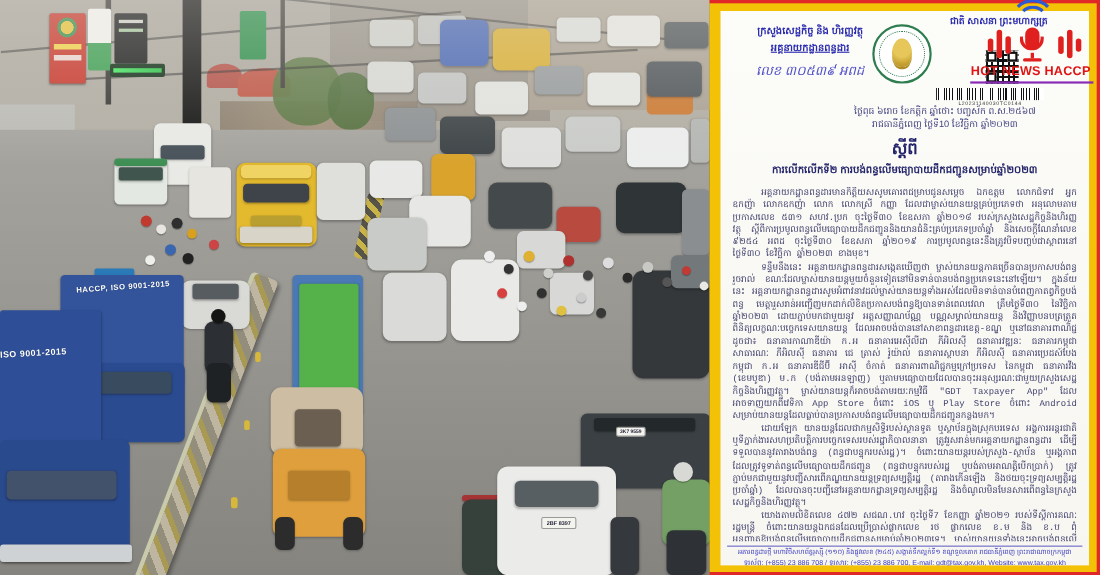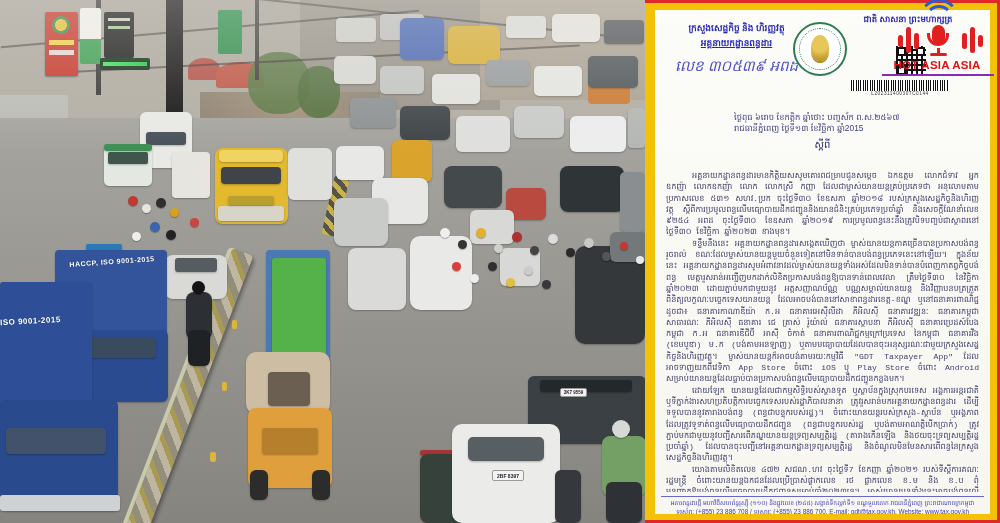--- a/index.html
+++ b/index.html
@@ -28,21 +28,21 @@
   #panel { position:absolute; left:645px; top:0; width:355px; height:523px;
            background:#f3c105; border-top:3px solid #e02828; border-right:3px solid #e02828;
            border-bottom:3px solid #e02828; }
   #paper { position:absolute; left:10px; top:7px; width:335px; height:504px;
            background:linear-gradient(180deg,#fcfcf8,#f7f6f1); overflow:hidden;
            color:#40406d; }
   .khm { line-height:1.35; }
   #ministry { position:absolute; left:4px; top:12px; width:155px; text-align:center; color:#2b2bb0; }
   #ministry .l1 { font-size:9px; font-weight:bold; }
   #ministry .l2 { font-size:9px; font-weight:bold; text-decoration:underline; margin-top:3px; }
-  #ministry .l3 { font-size:15px; font-style:italic; color:#5050c8; margin-top:7px; }
+  #ministry .l3 { font-size:12px; font-style:italic; color:#5050c8; margin-top:7px; }
   #kingdom { position:absolute; right:2px; top:1px; width:160px; text-align:center; color:#2b2bb0; }
   #kingdom .l1 { font-size:10px; font-weight:bold; }
   #kingdom .l2 { font-size:8.5px; font-weight:bold; margin-top:3px; }
 
   #seal { position:absolute; left:138px; top:12px; width:54px; height:54px; border-radius:50%;
           border:2px solid #2e7d4f; background:#fff; }
   #seal .ring { position:absolute; left:4px; top:4px; right:4px; bottom:4px; border-radius:50%;
                 border:1px dotted #2e7d4f; }
   #seal .emblem { position:absolute; left:16px; top:11px; width:18px; height:26px;
                   background:radial-gradient(circle at 50% 35%, #e7c75a 0 40%, #c9a433 70%, #b08a24 100%);
@@ -52,26 +52,26 @@
         background-image:
           repeating-linear-gradient(0deg,#111 0 2px,transparent 2px 5px),
           repeating-linear-gradient(90deg,#111 0 2px,#fff 2px 5px); }
   #qr .eye { position:absolute; width:9px; height:9px; border:2px solid #111; background:#fff; }
 
   #barcode { position:absolute; left:196px; top:70px; width:98px; height:16px; text-align:center; }
   #barcode .bars { width:98px; height:11px; background:
       repeating-linear-gradient(90deg,#111 0 1px,#fff 1px 2px,#111 2px 2.6px,#fff 2.6px 5px,#111 5px 5.6px,#fff 5.6px 7px); }
   #barcode .num { font-size:4.6px; letter-spacing:.6px; color:#333; }
 
-  #dates { position:absolute; right:6px; top:86px; width:250px; text-align:left; color:#3f3f80;margin-top:16px; }
+  #dates { position:absolute; right:6px; top:86px; width:250px; text-align:center; color:#3f3f80; }
   #dates div { font-size:8.4px; }
 
   #doc-title { position:absolute; left:0; top:114px; width:100%; text-align:center; color:#23246b; }
   #doc-title .t1 { font-size:11px; font-weight:bold; }
-  #doc-title .t2 { font-size:10px; font-weight:normal; margin-top:14px; }
+  #doc-title .t2 { font-size:15px; font-weight:bold; margin-top:2px; }
   #doc-title .t3 { font-size:9.2px; font-weight:bold; margin-top:2px; }
 
   #body-text { position:absolute; left:11px; top:160px; width:313px; height:322px; overflow:hidden; }
   #body-text p { font-size:8.1px; line-height:11.3px; text-align:justify; text-indent:26px;
                  color:#41416e; margin:0;font-family:Liberation Mono, monospace; }
 
   #rule { position:absolute; left:6px; top:486px; width:323px; border-top:1px solid #6868c8; }
   #doc-footer { position:absolute; left:0; top:489px; width:335px; text-align:center; color:#3a3ac0; }
   #doc-footer .f1 { font-size:6px; }
   #doc-footer .f2 { font-size:6.4px; margin-top:1px; }
@@ -272,25 +272,26 @@
         <div class="eye" style="left:1px;bottom:1px;"></div>
       </div>
 
       <div id="barcode">
         <div class="bars"></div>
         <div class="num">L20231140030TC0144</div>
       </div>
 
       <div id="dates">
         <div class="khm">ថ្ងៃពុធ ៦រោច ខែកត្តិក ឆ្នាំថោះ បញ្ចស័ក ព.ស.២៥៦៧</div>
-        <div class="khm">រាជធានីភ្នំពេញ ថ្ងៃទី១៣ ខែវិច្ឆិកា ឆ្នាំ2015</div>
+        <div class="khm">រាជធានីភ្នំពេញ ថ្ងៃទី10 ខែវិច្ឆិកា ឆ្នាំ២០២៣</div>
       </div>
 
       <div id="doc-title">
         <div class="t2 khm">ស្តីពី</div>
+        <div class="t3 khm">ការលើកលើកទី២ ការបង់ពន្ធលើមធ្យោបាយដឹកជញ្ជូនសម្រាប់ឆ្នាំ២០២៣</div>
       </div>
 
       <div id="body-text">
         <p class="khm">អគ្គនាយកដ្ឋានពន្ធដារមានកិត្តិយសសូមគោរពជម្រាបជូនសម្តេច ឯកឧត្តម លោកជំទាវ អ្នកឧកញ៉ា លោកឧកញ៉ា លោក លោកស្រី កញ្ញា ដែលជាម្ចាស់យានយន្តគ្រប់ប្រភេទថា អនុលោមតាមប្រកាសលេខ ៥៣១ សហវ.ប្រក ចុះថ្ងៃទី៣០ ខែឧសភា ឆ្នាំ២០១៨ របស់ក្រសួងសេដ្ឋកិច្ចនិងហិរញ្ញវត្ថុ ស្តីពីការប្រមូលពន្ធលើមធ្យោបាយដឹកជញ្ជូននិងយានជំនិះគ្រប់ប្រភេទប្រចាំឆ្នាំ និងសេចក្តីណែនាំលេខ ៩២៥៤ អពដ ចុះថ្ងៃទី៣០ ខែឧសភា ឆ្នាំ២០១៩ ការប្រមូលពន្ធនេះនឹងត្រូវបិទបញ្ចប់ជាស្ថាពរនៅថ្ងៃទី៣០ ខែវិច្ឆិកា ឆ្នាំ២០២៣ ខាងមុខ។</p>
         <p class="khm">ទន្ទឹមនឹងនេះ អគ្គនាយកដ្ឋានពន្ធដារសង្កេតឃើញថា ម្ចាស់យានយន្តភាគច្រើនបានប្រកាសបង់ពន្ធរួចរាល់ ខណៈដែលម្ចាស់យានយន្តមួយចំនួនទៀតនៅមិនទាន់បានបង់ពន្ធប្រភេទនេះនៅឡើយ។ ក្នុងន័យនេះ អគ្គនាយកដ្ឋានពន្ធដារសូមអំពាវនាវដល់ម្ចាស់យានយន្តទាំងអស់ដែលមិនទាន់បានបំពេញកាតព្វកិច្ចបង់ពន្ធ មេត្តារួសរាន់អញ្ជើញមកដាក់លិខិតប្រកាសបង់ពន្ធឱ្យបានទាន់ពេលវេលា ត្រឹមថ្ងៃទី៣០ នៃវិច្ឆិកា ឆ្នាំ២០២៣ ដោយភ្ជាប់មកជាមួយនូវ អត្តសញ្ញាណប័ណ្ណ បណ្ណសម្គាល់យានយន្ត និងវិញ្ញាបនបត្រត្រួតពិនិត្យលក្ខណៈបច្ចេកទេសយានយន្ត ដែលអាចបង់បាននៅសាខាពន្ធដារខេត្ត-ខណ្ឌ ឬនៅធនាគារពាណិជ្ជដូចជា៖ ធនាគារកាណាឌីយ៉ា ក.អ ធនាគារអេស៊ីលីដា ភីអិលស៊ី ធនាគារវឌ្ឍនៈ ធនាគារកម្ពុជាសាធារណៈ ភីអិលស៊ី ធនាគារ ជេ ត្រាស់ រ៉ូយ៉ាល់ ធនាគារស្ថាបនា ភីអិលស៊ី ធនាគារប្រេដស៍បែងកម្ពុជា ក.អ ធនាគារឌីជីប៊ី អាស៊ី ចំកាត់ ធនាគារពាណិជ្ជកម្មក្រៅប្រទេស នៃកម្ពុជា ធនាគារវីង (ខេមបូឌា) ម.ក (បង់តាមអនឡាញ) ឬតាមមធ្យោបាយដែលបានចុះអនុស្សរណៈជាមួយក្រសួងសេដ្ឋកិច្ចនិងហិរញ្ញវត្ថុ។ ម្ចាស់យានយន្តក៏អាចបង់តាមរយៈកម្មវិធី "GDT Taxpayer App" ដែលអាចទាញយកពីវេទិកា App Store ចំពោះ iOS ឬ Play Store ចំពោះ Android សម្រាប់យានយន្តដែលធ្លាប់បានប្រកាសបង់ពន្ធលើមធ្យោបាយដឹកជញ្ជូនកន្លងមក។</p>
         <p class="khm">ដោយឡែក យានយន្តដែលជាកម្មសិទ្ធិរបស់ស្ថានទូត ឬស្ថាប័នក្នុងស្រុកបរទេស អង្គការអន្តរជាតិ ឬទីភ្នាក់ងារសហប្រតិបត្តិការបច្ចេកទេសរបស់រដ្ឋាភិបាលនានា ត្រូវរួសរាន់មកអគ្គនាយកដ្ឋានពន្ធដារ ដើម្បីទទួលបាននូវតារាងបង់ពន្ធ (ពន្ធជាបន្ទុករបស់រដ្ឋ)។ ចំពោះយានយន្តរបស់ក្រសួង-ស្ថាប័ន ឬអង្គភាពដែលត្រូវទូទាត់ពន្ធលើមធ្យោបាយដឹកជញ្ជូន (ពន្ធជាបន្ទុករបស់រដ្ឋ ឬបង់តាមអាណត្តិបើកប្រាក់) ត្រូវភ្ជាប់មកជាមួយនូវបញ្ជីសារពើភណ្ឌយានយន្តទ្រព្យសម្បត្តិរដ្ឋ (តារាងកើនឡើង និងថយចុះទ្រព្យសម្បត្តិរដ្ឋប្រចាំឆ្នាំ) ដែលបានចុះបញ្ជីនៅអគ្គនាយកដ្ឋានទ្រព្យសម្បត្តិរដ្ឋ និងចំណូលមិនមែនសារពើពន្ធនៃក្រសួងសេដ្ឋកិច្ចនិងហិរញ្ញវត្ថុ។</p>
         <p class="khm">យោងតាមលិខិតលេខ ៤៧២ សជណ.ហវ ចុះថ្ងៃទី7 ខែកញ្ញា ឆ្នាំ២០២១ របស់ទីស្តីការគណៈរដ្ឋមន្ត្រី ចំពោះយានយន្តឯកជនដែលប្រើប្រាស់ផ្លាកលេខ រថ ផ្លាកលេខ ខ.ម និង ខ.ប ពុំអនុញ្ញាតឱ្យបង់ពន្ធលើមធ្យោបាយដឹកជញ្ជូនសម្រាប់ឆ្នាំ២០២៣ទេ។ ម្ចាស់យានយន្តទាំងនេះអាចបង់ពន្ធលើមធ្យោបាយដឹកជញ្ជូនសម្រាប់ឆ្នាំ២០២៣បាន លុះត្រាតែ</p>
       </div>
 
       <div id="rule"></div>
@@ -306,17 +307,17 @@
       <div class="bar" style="left:18px;top:32px;height:12px;"></div>
       <div class="bar" style="left:26px;top:24px;height:26px;"></div>
       <div class="bar" style="left:34px;top:30px;height:16px;"></div>
       <div class="bar" style="left:82px;top:30px;height:16px;"></div>
       <div class="bar" style="left:90px;top:24px;height:26px;"></div>
       <div class="bar" style="left:98px;top:32px;height:12px;"></div>
       <div class="mic-body"></div>
       <div class="mic-cup"></div>
       <div class="mic-stem"></div>
       <div class="mic-base"></div>
-      <div class="txt">HOT ASIA ASIA</div>
+      <div class="txt">HOT NEWS HACCP</div>
       <div class="under"></div>
     </div>
   </div>
 </div>
 
 </body></html>

